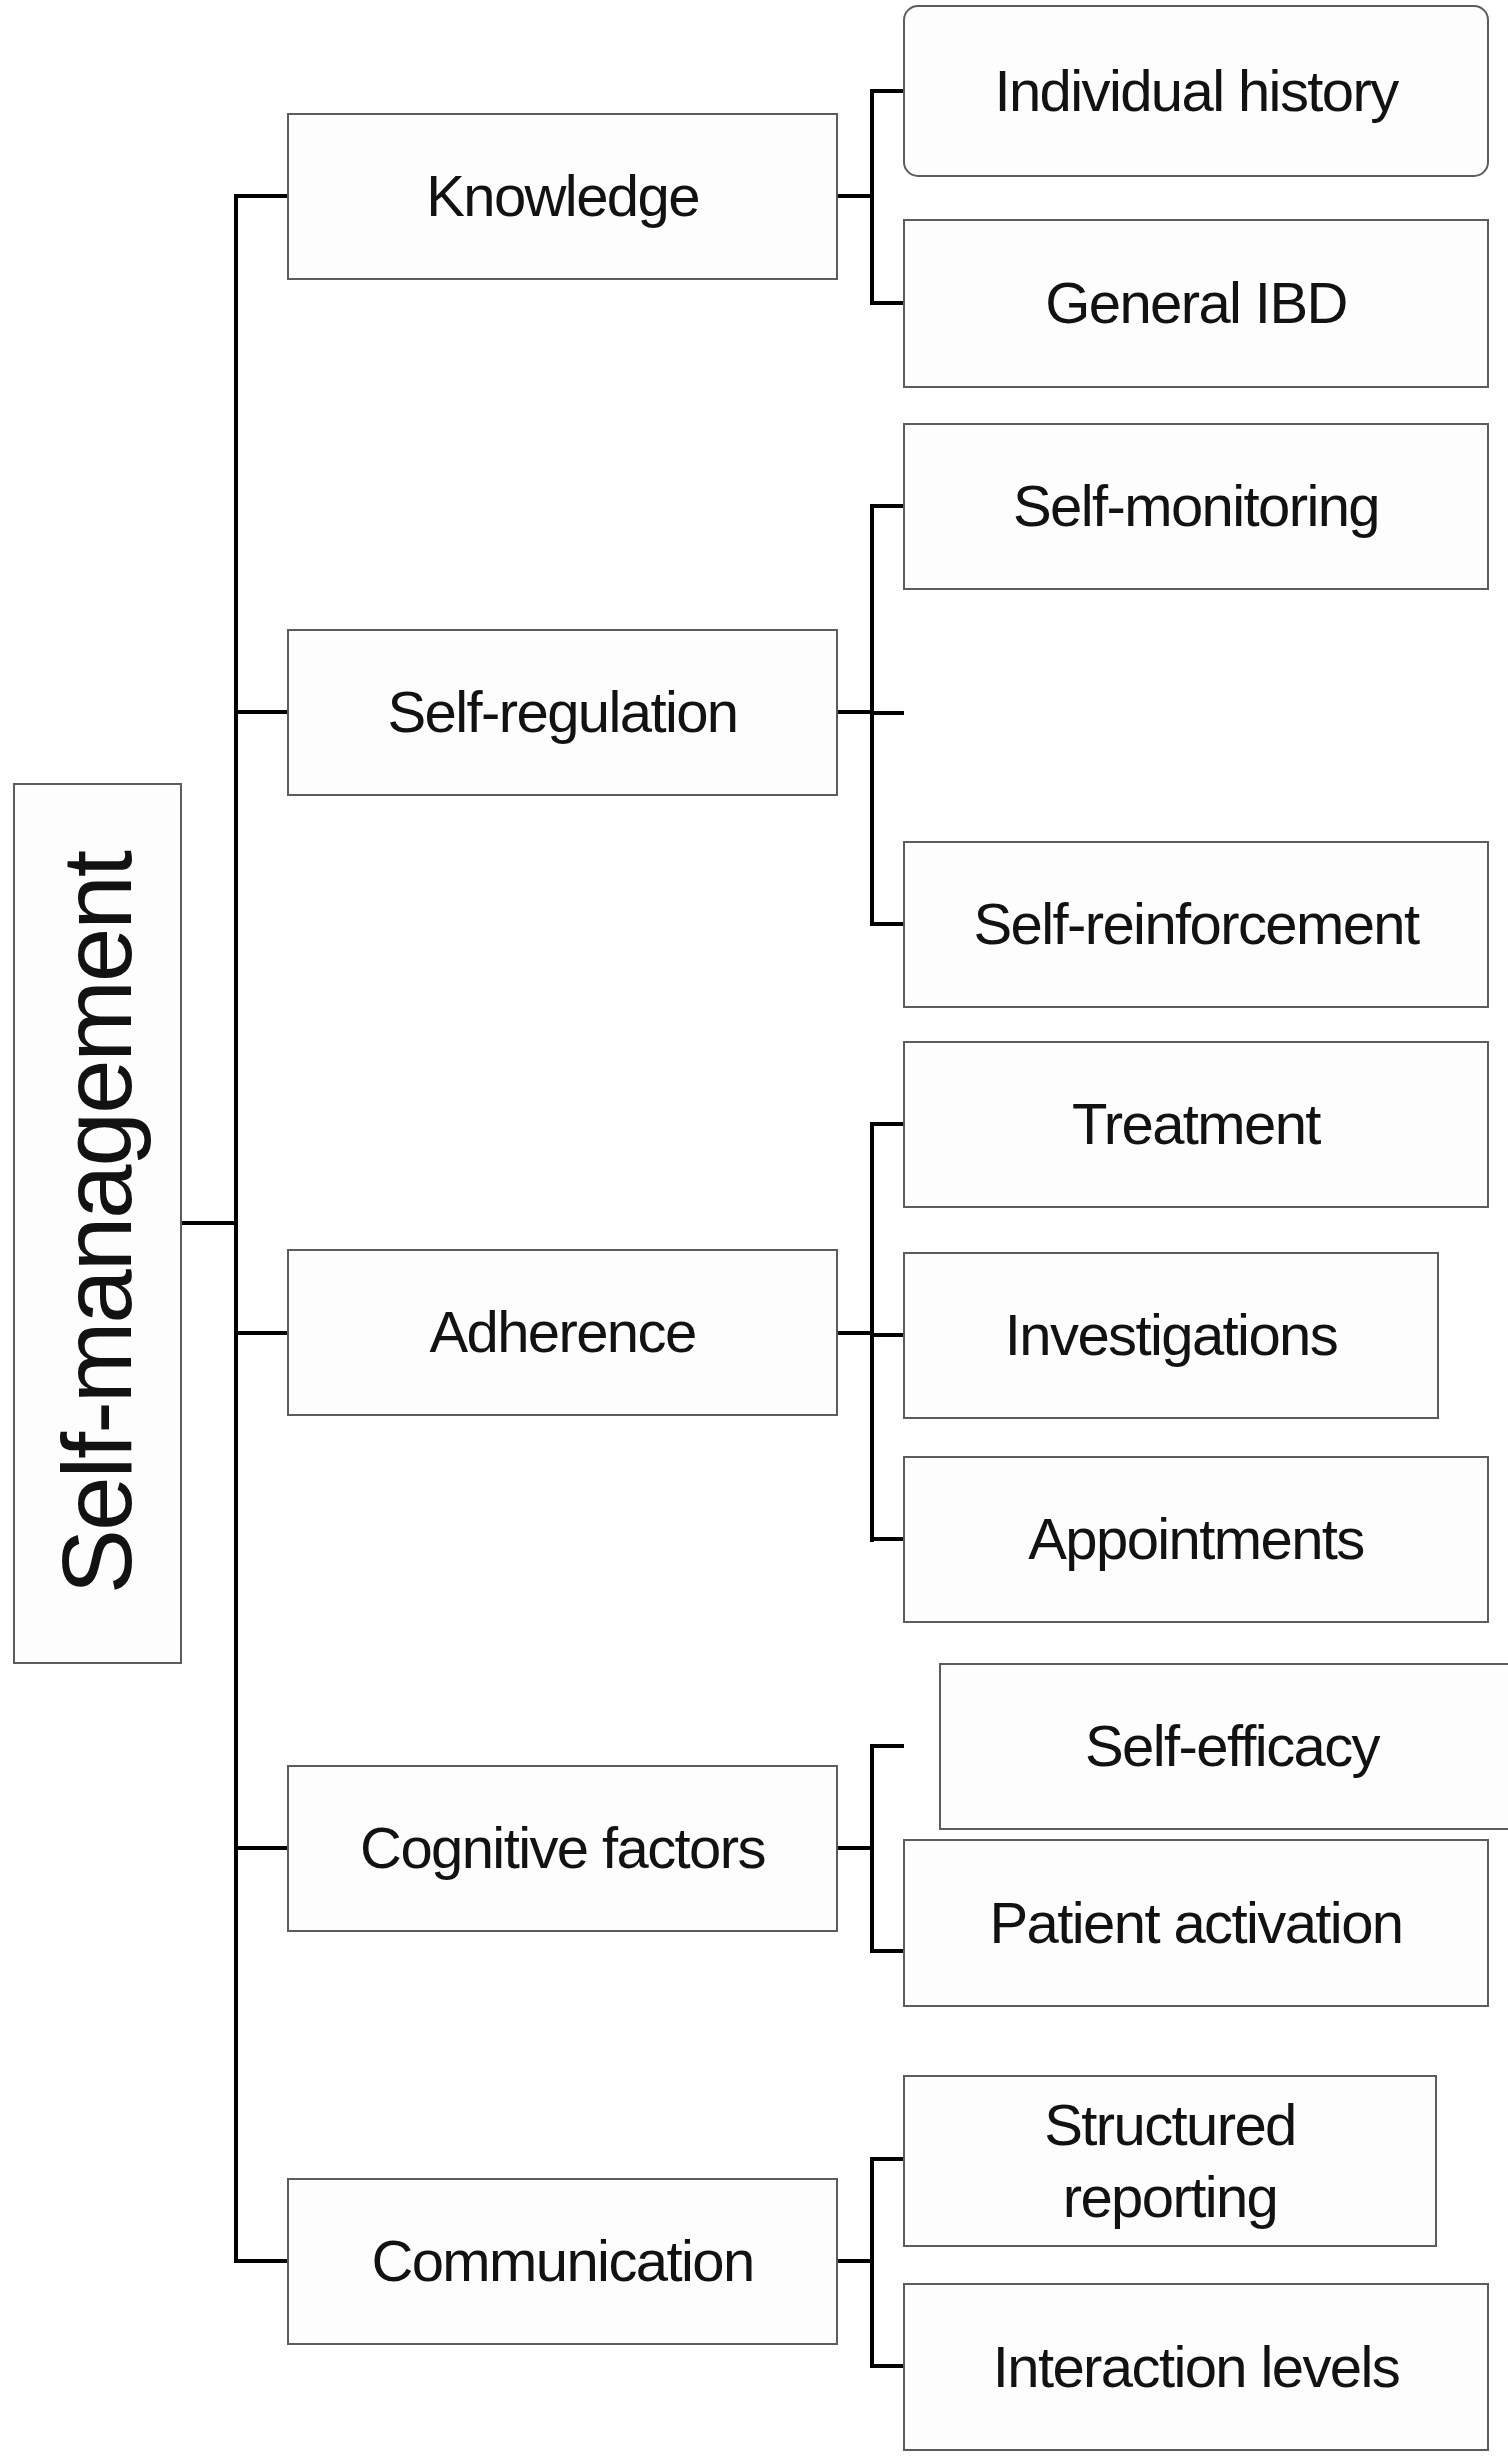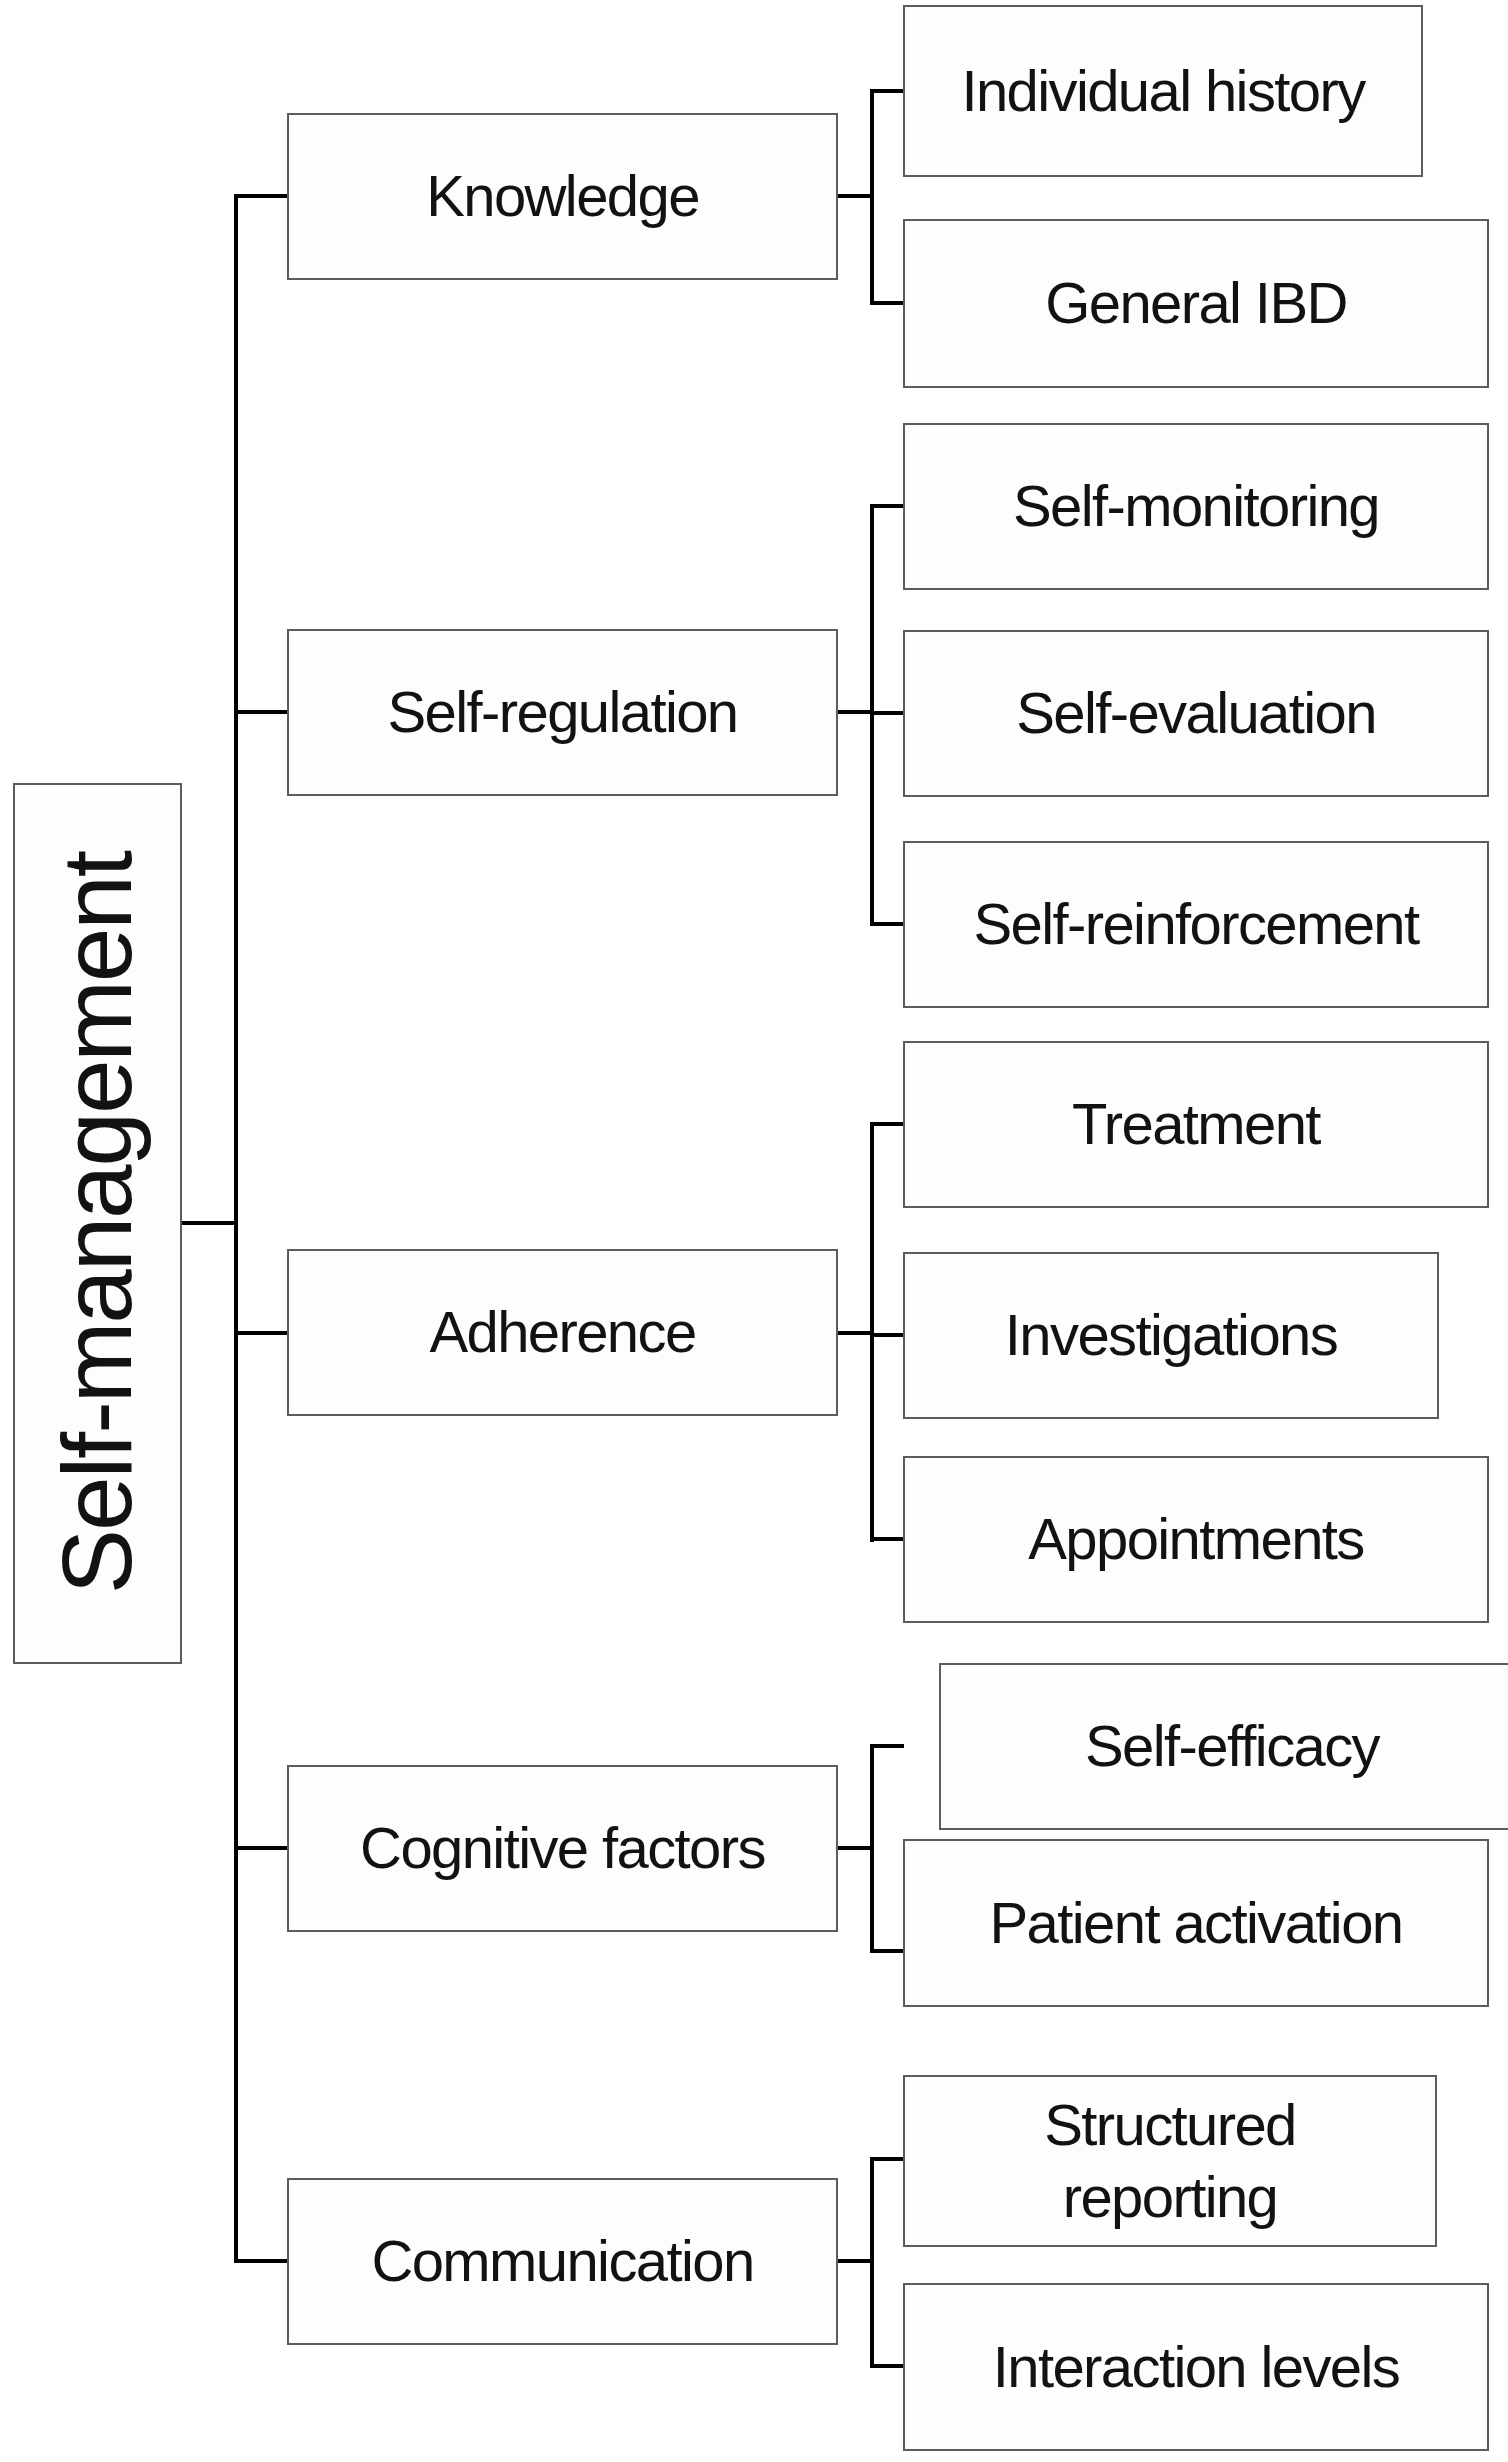--- a/index.html
+++ b/index.html
@@ -100,32 +100,29 @@
   <div class="box" style="left:287px; top:1249px; width:551px; height:167px;">
     <span class="lbl">Adherence</span>
   </div>
   <div class="box" style="left:287px; top:1765px; width:551px; height:167px;">
     <span class="lbl">Cognitive factors</span>
   </div>
   <div class="box" style="left:287px; top:2178px; width:551px; height:167px;">
     <span class="lbl">Communication</span>
   </div>
 
-  <div class="box" style="left:903px; top:5.2px; width:520px; height:172px;">
+  <div class="box" style="left:903px; top:5.2px; width:586px; height:172px;border-radius:15px;">
     <span class="lbl">Individual history</span>
   </div>
   <div class="box" style="left:903px; top:219px; width:586px; height:169px;">
     <span class="lbl">General IBD</span>
   </div>
 
   <div class="box" style="left:903px; top:423px; width:586px; height:167px;">
     <span class="lbl">Self-monitoring</span>
-  </div>
-  <div class="box" style="left:903px; top:630px; width:586px; height:167px;">
-    <span class="lbl">Self-evaluation</span>
   </div>
   <div class="box" style="left:903px; top:841px; width:586px; height:167px;">
     <span class="lbl">Self-reinforcement</span>
   </div>
 
   <div class="box" style="left:903px; top:1041px; width:586px; height:167px;">
     <span class="lbl">Treatment</span>
   </div>
   <div class="box" style="left:903px; top:1252px; width:536px; height:167px;">
     <span class="lbl">Investigations</span>

